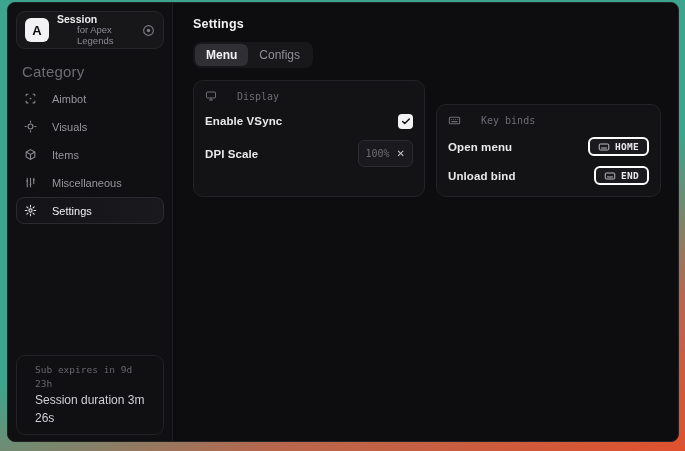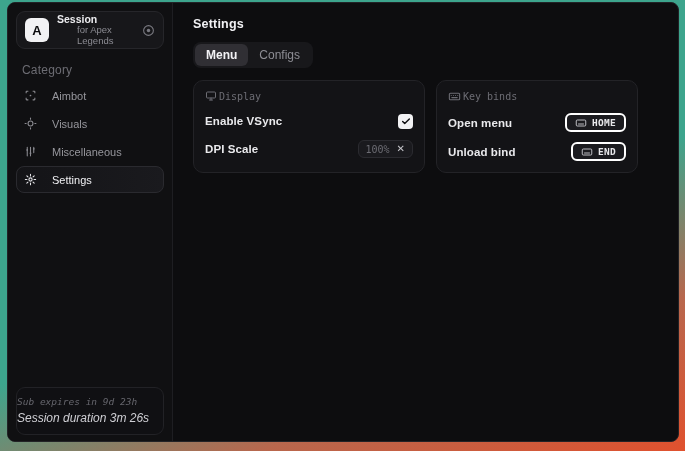--- a/index.html
+++ b/index.html
@@ -40,42 +40,41 @@
   .logo {
     width:24px; height:24px; flex:0 0 24px;
     background:#f2f2f4; border-radius:6px;
     display:flex; align-items:center; justify-content:center;
     color:#0c0c0e; font-weight:bold; font-size:13px;
   }
   .side-header .titles { flex:1 1 auto; line-height:1.15; }
   .app-title { color:#ececef; font-size:10.5px; font-weight:bold; }
   .app-sub { color:#8b8b92; font-size:9.5px;padding-left:20px; }
   .hdr-icon { color:#7a7a81; display:flex; }
-  .cat-label { color:#6c6c73; font-size:12px; margin:14px 0 4px 6px; letter-spacing:.2px; }
+  .cat-label { color:#6c6c73; font-size:15px; margin:14px 0 4px 6px; letter-spacing:.2px; }
   .nav { display:flex; flex-direction:column; }
   .nav-item {
     display:flex; align-items:center; gap:15px;
     height:27px; padding:0 7px; margin-top:1px;
     color:#96969c; font-size:11px;
     border:1px solid transparent; border-radius:8px;
     cursor:default;
   }
   .nav-item .nicon { display:flex; color:#8a8a90; }
   .nav-item.active {
     background:linear-gradient(90deg,#141417 0%, #1a1a1e 100%);
     border:1px solid #2a2a2f;
     color:#f0f0f3;
   }
   .nav-item.active .nicon { color:#e4e4e8; }
   .side-footer {
     position:absolute; left:8px; right:8px; bottom:6px;
     border:1px solid #222226; border-radius:9px;
-    padding:7px 0; line-height:1.5;
+    padding:7px 18px; line-height:1.5;
     background:#101013;
-    font-style:italic;
   }
   .foot-line1 { font-family:"DejaVu Sans Mono", monospace; font-size:9.5px; color:#66666d; }
   .foot-line2 { font-size:12px; color:#cfcfd4; }
   
   .main { flex:1 1 auto; padding:14px 14px 0 20px; }
   .page-title { color:#f1f1f4; font-size:12.5px; font-weight:bold; letter-spacing:.2px; }
   .tabs {
     display:inline-flex; align-items:center;
     background:#18181b; border-radius:8px; padding:2px;
     margin-top:11px;
@@ -84,38 +83,38 @@
     font-size:12px; padding:4px 11px; border-radius:6px;
     color:#8e8e95; cursor:default;
   }
   .tab.active { background:#302f34; color:#f2f2f5; font-weight:bold; }
   .cards { display:flex; gap:11px; margin-top:12px; }
   .card {
     background:#131316; border:1px solid #232327;
     border-radius:10px; padding:9px 11px 11px 11px;
   }
   .card.display { width:232px; }
-  .card.keybinds { width:202px; }
+  .card.keybinds { width:225px;margin-top:24px; }
   .card-head {
-    display:flex; align-items:center; gap:2px;
+    display:flex; align-items:center; gap:20px;
     color:#6d6d74; font-family:"DejaVu Sans Mono", monospace; font-size:10px;
   }
   .card-row {
     display:flex; align-items:center; justify-content:space-between;
     margin-top:10px; min-height:18px;
   }
   .row-label { color:#e9e9ec; font-size:11.5px; font-weight:bold; letter-spacing:.1px; }
   .checkbox {
     width:15px; height:15px; background:#f2f2f4; border-radius:4px;
     display:flex; align-items:center; justify-content:center; cursor:pointer;
   }
   .dpi-box {
     display:flex; align-items:center; gap:7px;
     background:#1a1a1e; border:1px solid #2b2b30; border-radius:6px;
-    padding:2px 7px; height:18px;
+    padding:2px 7px; height:27px;
   }
   .dpi-value { font-family:"DejaVu Sans Mono", monospace; font-size:10px; color:#6d6d74; }
   .dpi-clear { color:#c6c6cb; font-size:10px; line-height:1; cursor:pointer; }
   .keybtn {
     display:flex; align-items:center; gap:5px;
     background:#1b1b1f; border:2px solid #ffffff; border-radius:6px;
     padding:2px 8px; height:19px; cursor:pointer;
     color:#e8e8eb; font-family:"DejaVu Sans Mono", monospace; font-size:9.5px; font-weight:bold;
     letter-spacing:.3px;
   }
@@ -161,20 +160,29 @@
         <div class="nav-item">
           <span class="nicon">
             <svg width="13" height="13" viewBox="0 0 24 24" fill="none" stroke="currentColor" stroke-width="2">
               <circle cx="12" cy="12" r="4.5"></circle>
               <path d="M12 2v2M12 20v2M2 12h2M20 12h2" stroke-linecap="round"></path>
             </svg>
           </span>
           <span>Visuals</span>
         </div>
 
+        <div class="nav-item">
+          <span class="nicon">
+            <svg width="13" height="13" viewBox="0 0 24 24" fill="none" stroke="currentColor" stroke-width="2">
+              <path d="M12 3l8 4.5v9L12 21l-8-4.5v-9L12 3z"></path>
+              <path d="M4 7.5l8 4.5 8-4.5M12 12v9"></path>
+            </svg>
+          </span>
+          <span>Items</span>
+        </div>
 
         <div class="nav-item">
           <span class="nicon">
             <svg width="13" height="13" viewBox="0 0 24 24" fill="none" stroke="currentColor" stroke-width="2" stroke-linecap="round">
               <path d="M6 4v16M12 4v16M18 4v10"></path>
               <circle cx="6" cy="9" r="1.6" fill="currentColor" stroke="none"></circle>
               <circle cx="12" cy="15" r="1.6" fill="currentColor" stroke="none"></circle>
               <circle cx="18" cy="7" r="1.6" fill="currentColor" stroke="none"></circle>
             </svg>
           </span>

